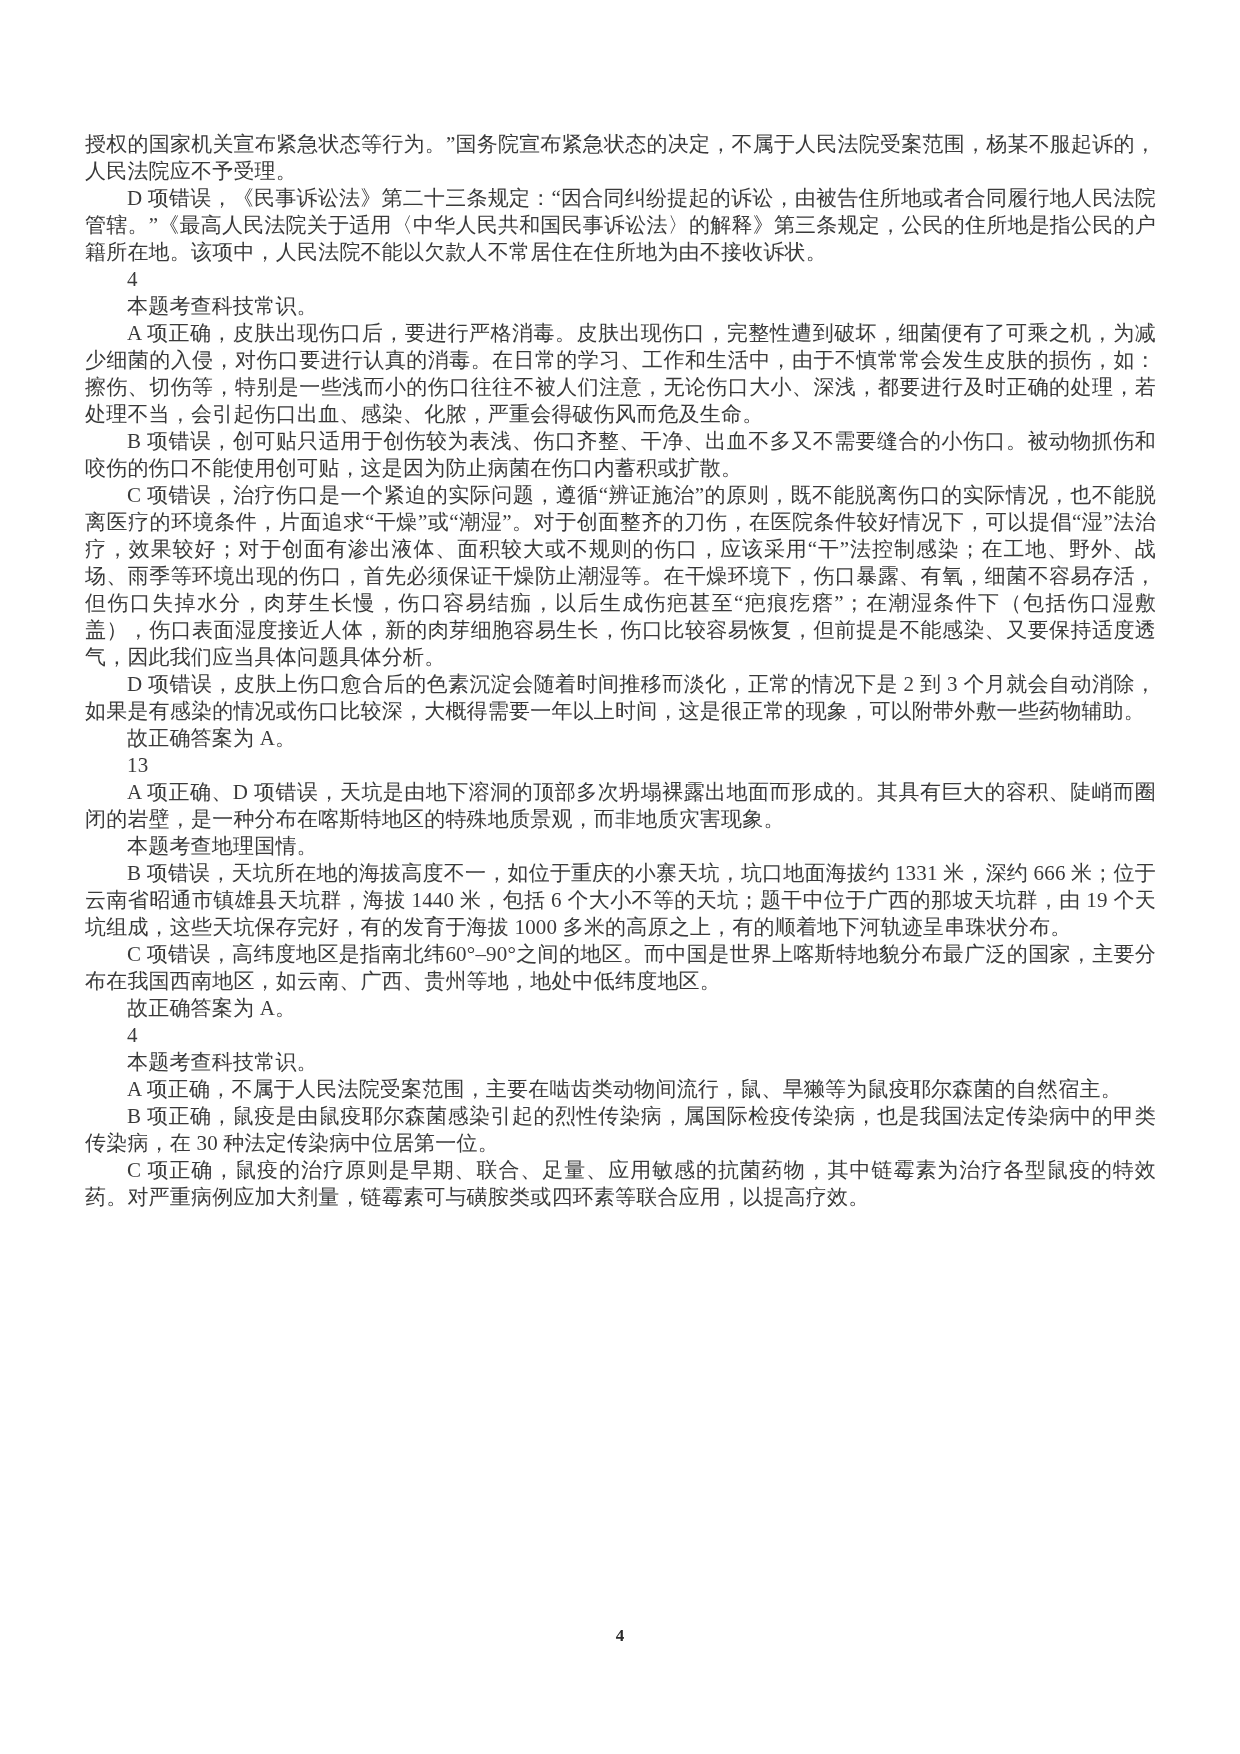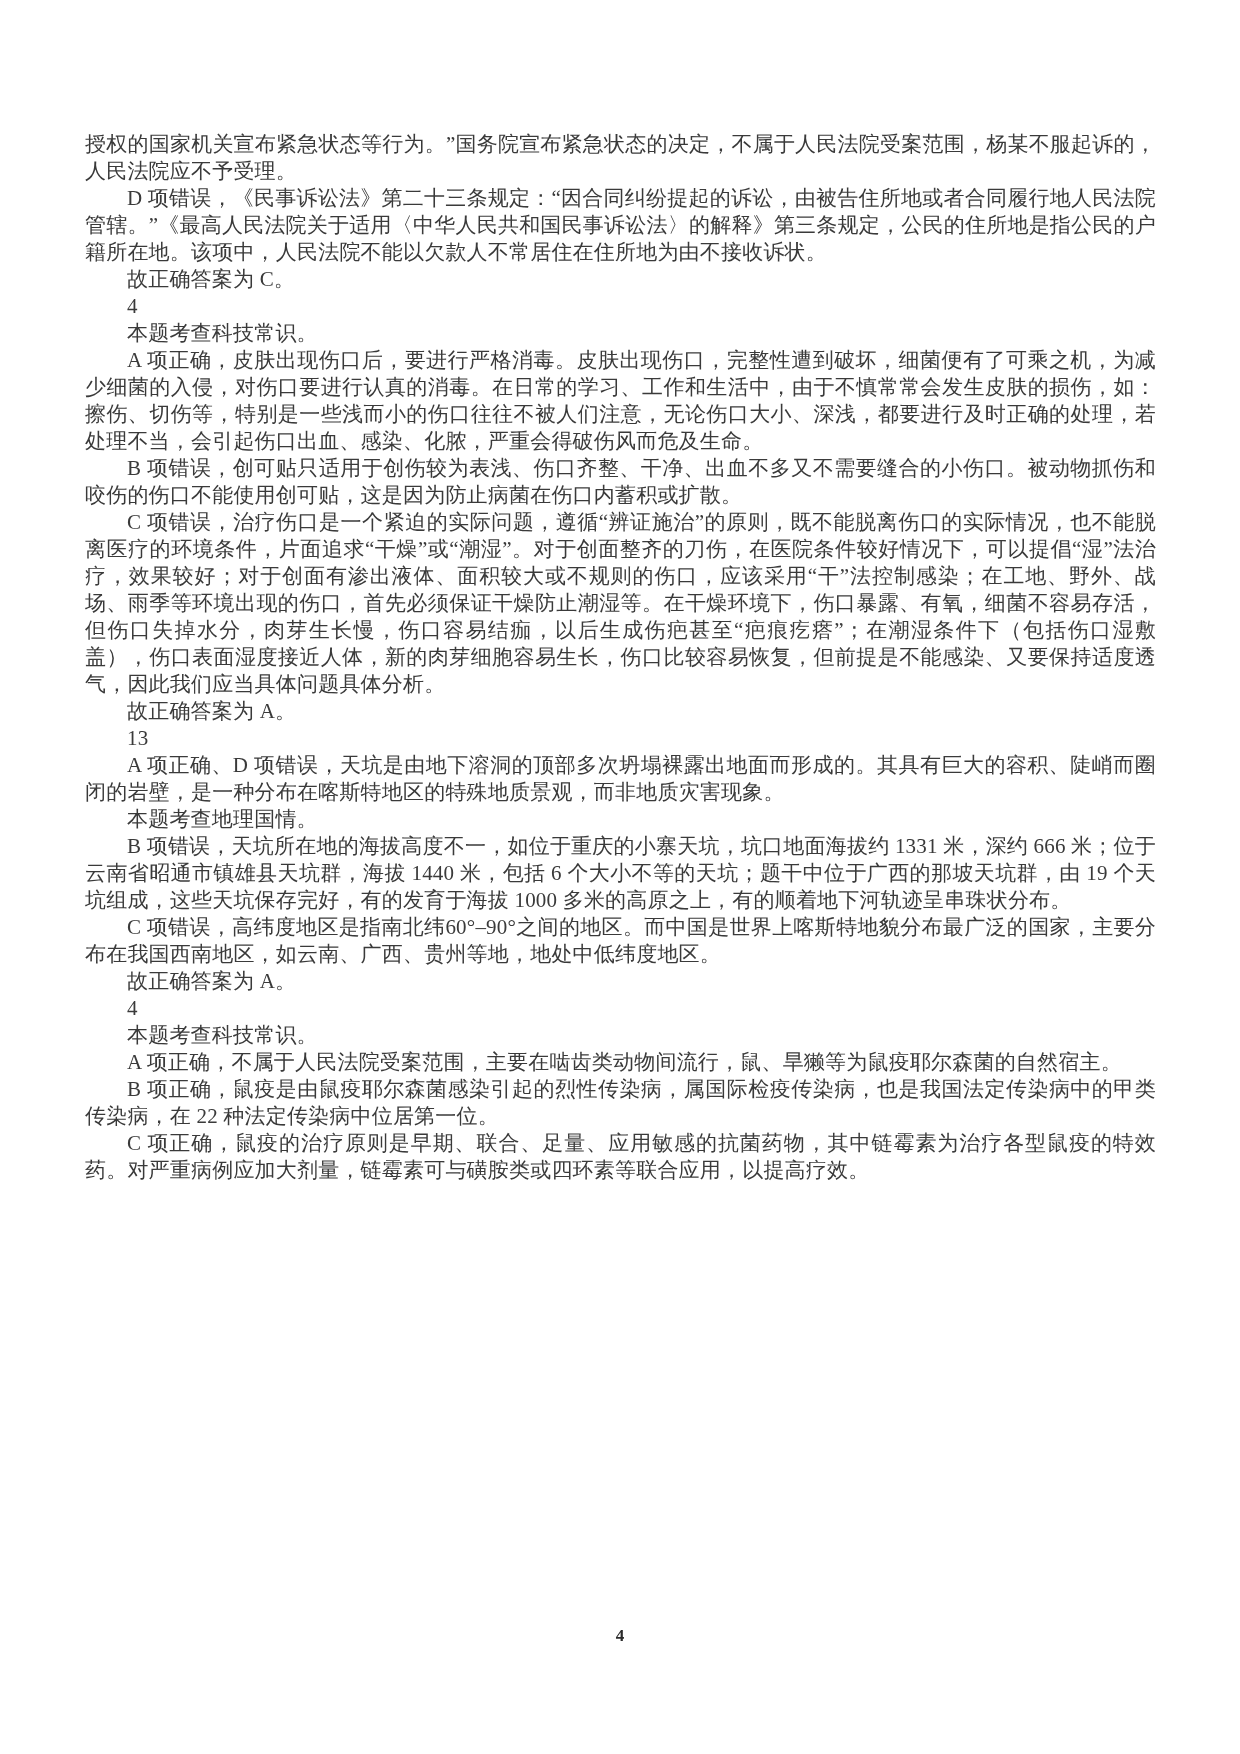--- a/index.html
+++ b/index.html
@@ -46,33 +46,33 @@
     color: #2b2b2b;
   }
 </style>
 </head>
 <body>
 
 <div class="page">
   <div class="content">
     <p class="para continuation">授权的国家机关宣布紧急状态等行为。”国务院宣布紧急状态的决定，不属于人民法院受案范围，杨某不服起诉的，人民法院应不予受理。</p>
     <p class="para">D 项错误，《民事诉讼法》第二十三条规定：“因合同纠纷提起的诉讼，由被告住所地或者合同履行地人民法院管辖。”《最高人民法院关于适用〈中华人民共和国民事诉讼法〉的解释》第三条规定，公民的住所地是指公民的户籍所在地。该项中，人民法院不能以欠款人不常居住在住所地为由不接收诉状。</p>
-    <p class="para">故正确答案为 C。</p>
     <p class="para">4</p>
     <p class="para">本题考查科技常识。</p>
     <p class="para">A 项正确，皮肤出现伤口后，要进行严格消毒。皮肤出现伤口，完整性遭到破坏，细菌便有了可乘之机，为减少细菌的入侵，对伤口要进行认真的消毒。在日常的学习、工作和生活中，由于不慎常常会发生皮肤的损伤，如：擦伤、切伤等，特别是一些浅而小的伤口往往不被人们注意，无论伤口大小、深浅，都要进行及时正确的处理，若处理不当，会引起伤口出血、感染、化脓，严重会得破伤风而危及生命。</p>
     <p class="para">B 项错误，创可贴只适用于创伤较为表浅、伤口齐整、干净、出血不多又不需要缝合的小伤口。被动物抓伤和咬伤的伤口不能使用创可贴，这是因为防止病菌在伤口内蓄积或扩散。</p>
     <p class="para">C 项错误，治疗伤口是一个紧迫的实际问题，遵循“辨证施治”的原则，既不能脱离伤口的实际情况，也不能脱离医疗的环境条件，片面追求“干燥”或“潮湿”。对于创面整齐的刀伤，在医院条件较好情况下，可以提倡“湿”法治疗，效果较好；对于创面有渗出液体、面积较大或不规则的伤口，应该采用“干”法控制感染；在工地、野外、战场、雨季等环境出现的伤口，首先必须保证干燥防止潮湿等。在干燥环境下，伤口暴露、有氧，细菌不容易存活，但伤口失掉水分，肉芽生长慢，伤口容易结痂，以后生成伤疤甚至“疤痕疙瘩”；在潮湿条件下（包括伤口湿敷盖），伤口表面湿度接近人体，新的肉芽细胞容易生长，伤口比较容易恢复，但前提是不能感染、又要保持适度透气，因此我们应当具体问题具体分析。</p>
+    <p class="para">D 项错误，皮肤上伤口愈合后的色素沉淀会随着时间推移而淡化，正常的情况下是 2 到 3 个月就会自动消除，如果是有感染的情况或伤口比较深，大概得需要一年以上时间，这是很正常的现象，可以附带外敷一些药物辅助。</p>
     <p class="para">故正确答案为 A。</p>
     <p class="para">13</p>
     <p class="para">A 项正确、D 项错误，天坑是由地下溶洞的顶部多次坍塌裸露出地面而形成的。其具有巨大的容积、陡峭而圈闭的岩壁，是一种分布在喀斯特地区的特殊地质景观，而非地质灾害现象。</p>
     <p class="para">本题考查地理国情。</p>
     <p class="para">B 项错误，天坑所在地的海拔高度不一，如位于重庆的小寨天坑，坑口地面海拔约 1331 米，深约 666 米；位于云南省昭通市镇雄县天坑群，海拔 1440 米，包括 6 个大小不等的天坑；题干中位于广西的那坡天坑群，由 19 个天坑组成，这些天坑保存完好，有的发育于海拔 1000 多米的高原之上，有的顺着地下河轨迹呈串珠状分布。</p>
     <p class="para">C 项错误，高纬度地区是指南北纬60°–90°之间的地区。而中国是世界上喀斯特地貌分布最广泛的国家，主要分布在我国西南地区，如云南、广西、贵州等地，地处中低纬度地区。</p>
     <p class="para">故正确答案为 A。</p>
     <p class="para">4</p>
     <p class="para">本题考查科技常识。</p>
     <p class="para">A 项正确，不属于人民法院受案范围，主要在啮齿类动物间流行，鼠、旱獭等为鼠疫耶尔森菌的自然宿主。</p>
-    <p class="para">B 项正确，鼠疫是由鼠疫耶尔森菌感染引起的烈性传染病，属国际检疫传染病，也是我国法定传染病中的甲类传染病，在 22 种法定传染病中位居第一位。</p>
+    <p class="para">B 项正确，鼠疫是由鼠疫耶尔森菌感染引起的烈性传染病，属国际检疫传染病，也是我国法定传染病中的甲类传染病，在 30 种法定传染病中位居第一位。</p>
     <p class="para">C 项正确，鼠疫的治疗原则是早期、联合、足量、应用敏感的抗菌药物，其中链霉素为治疗各型鼠疫的特效药。对严重病例应加大剂量，链霉素可与磺胺类或四环素等联合应用，以提高疗效。</p>
   </div>
   <div class="footer">4</div>
 </div>
 
 </body></html>

